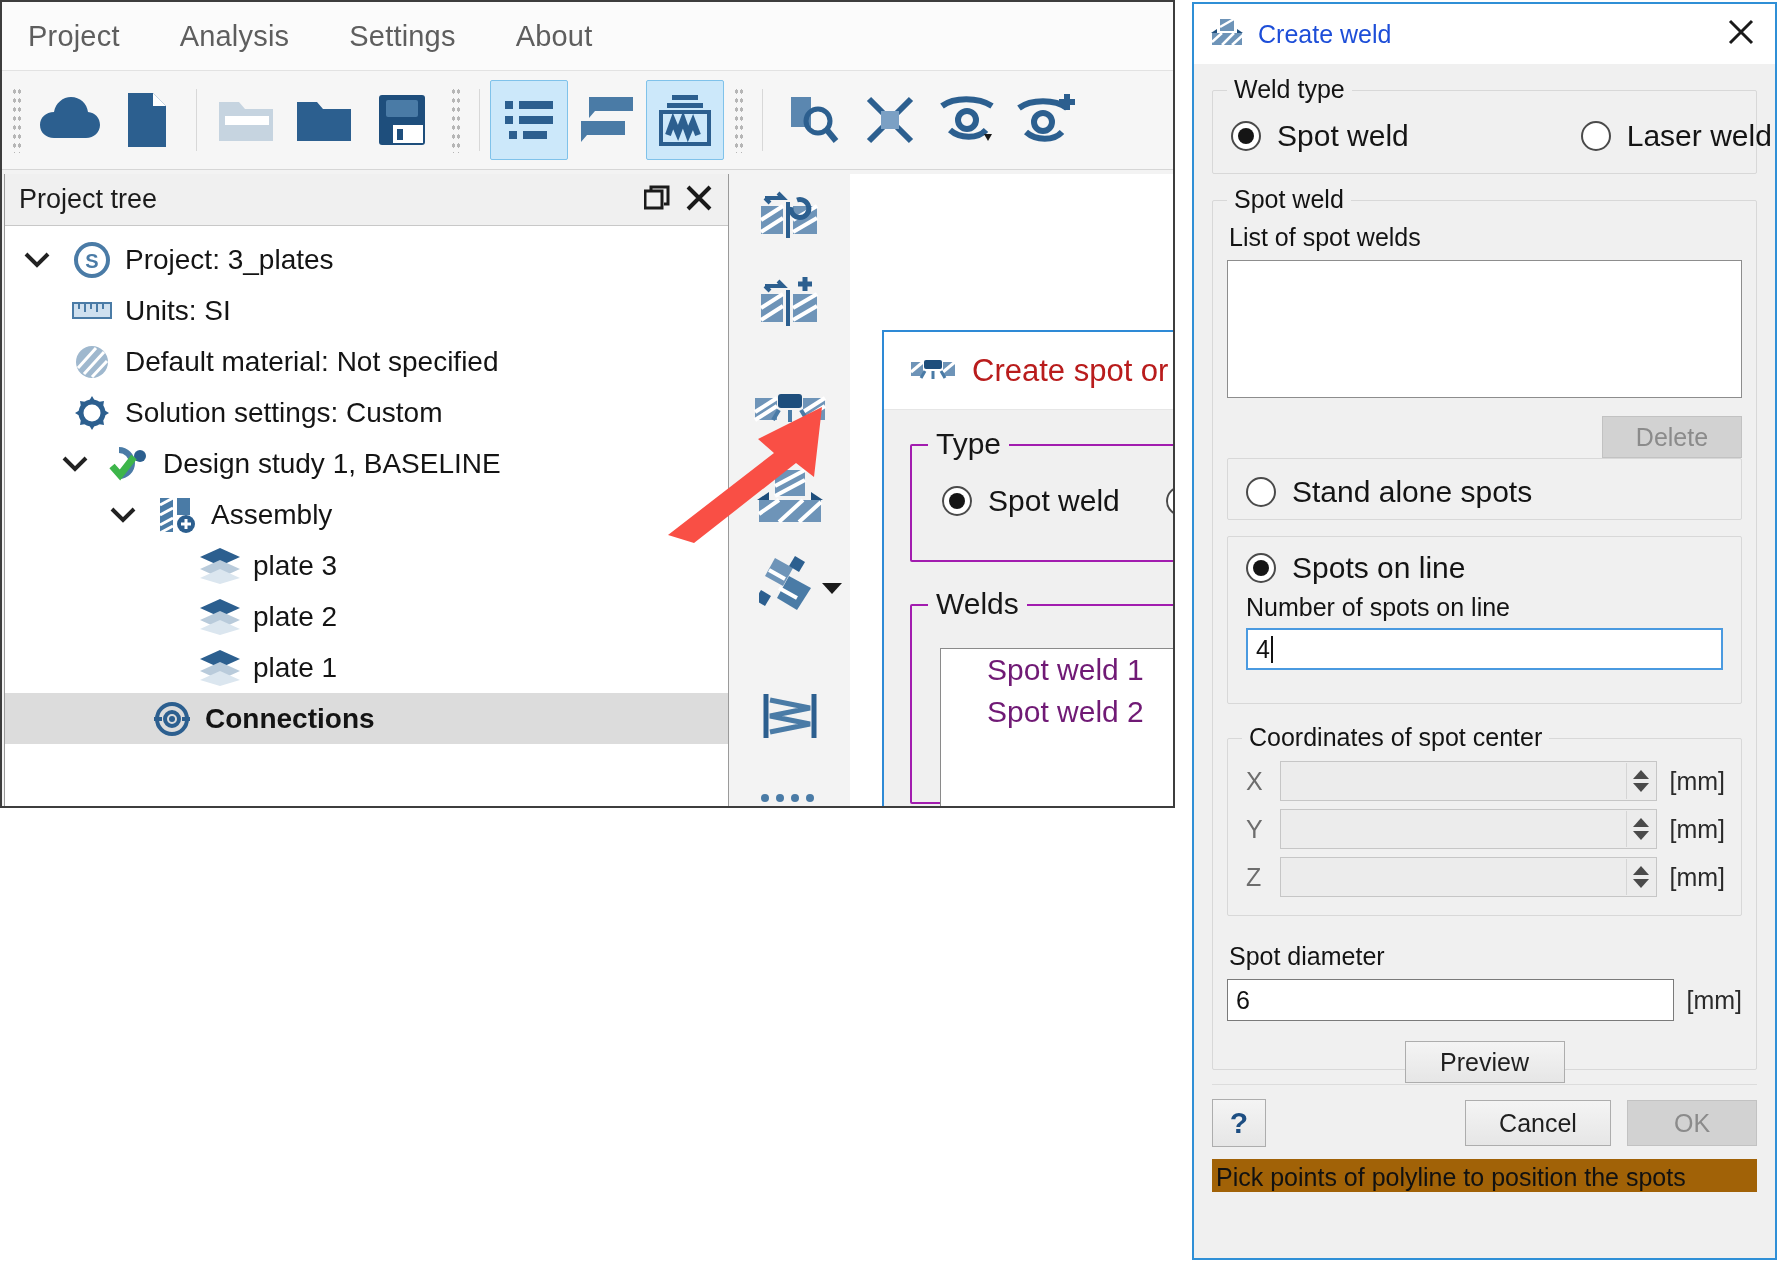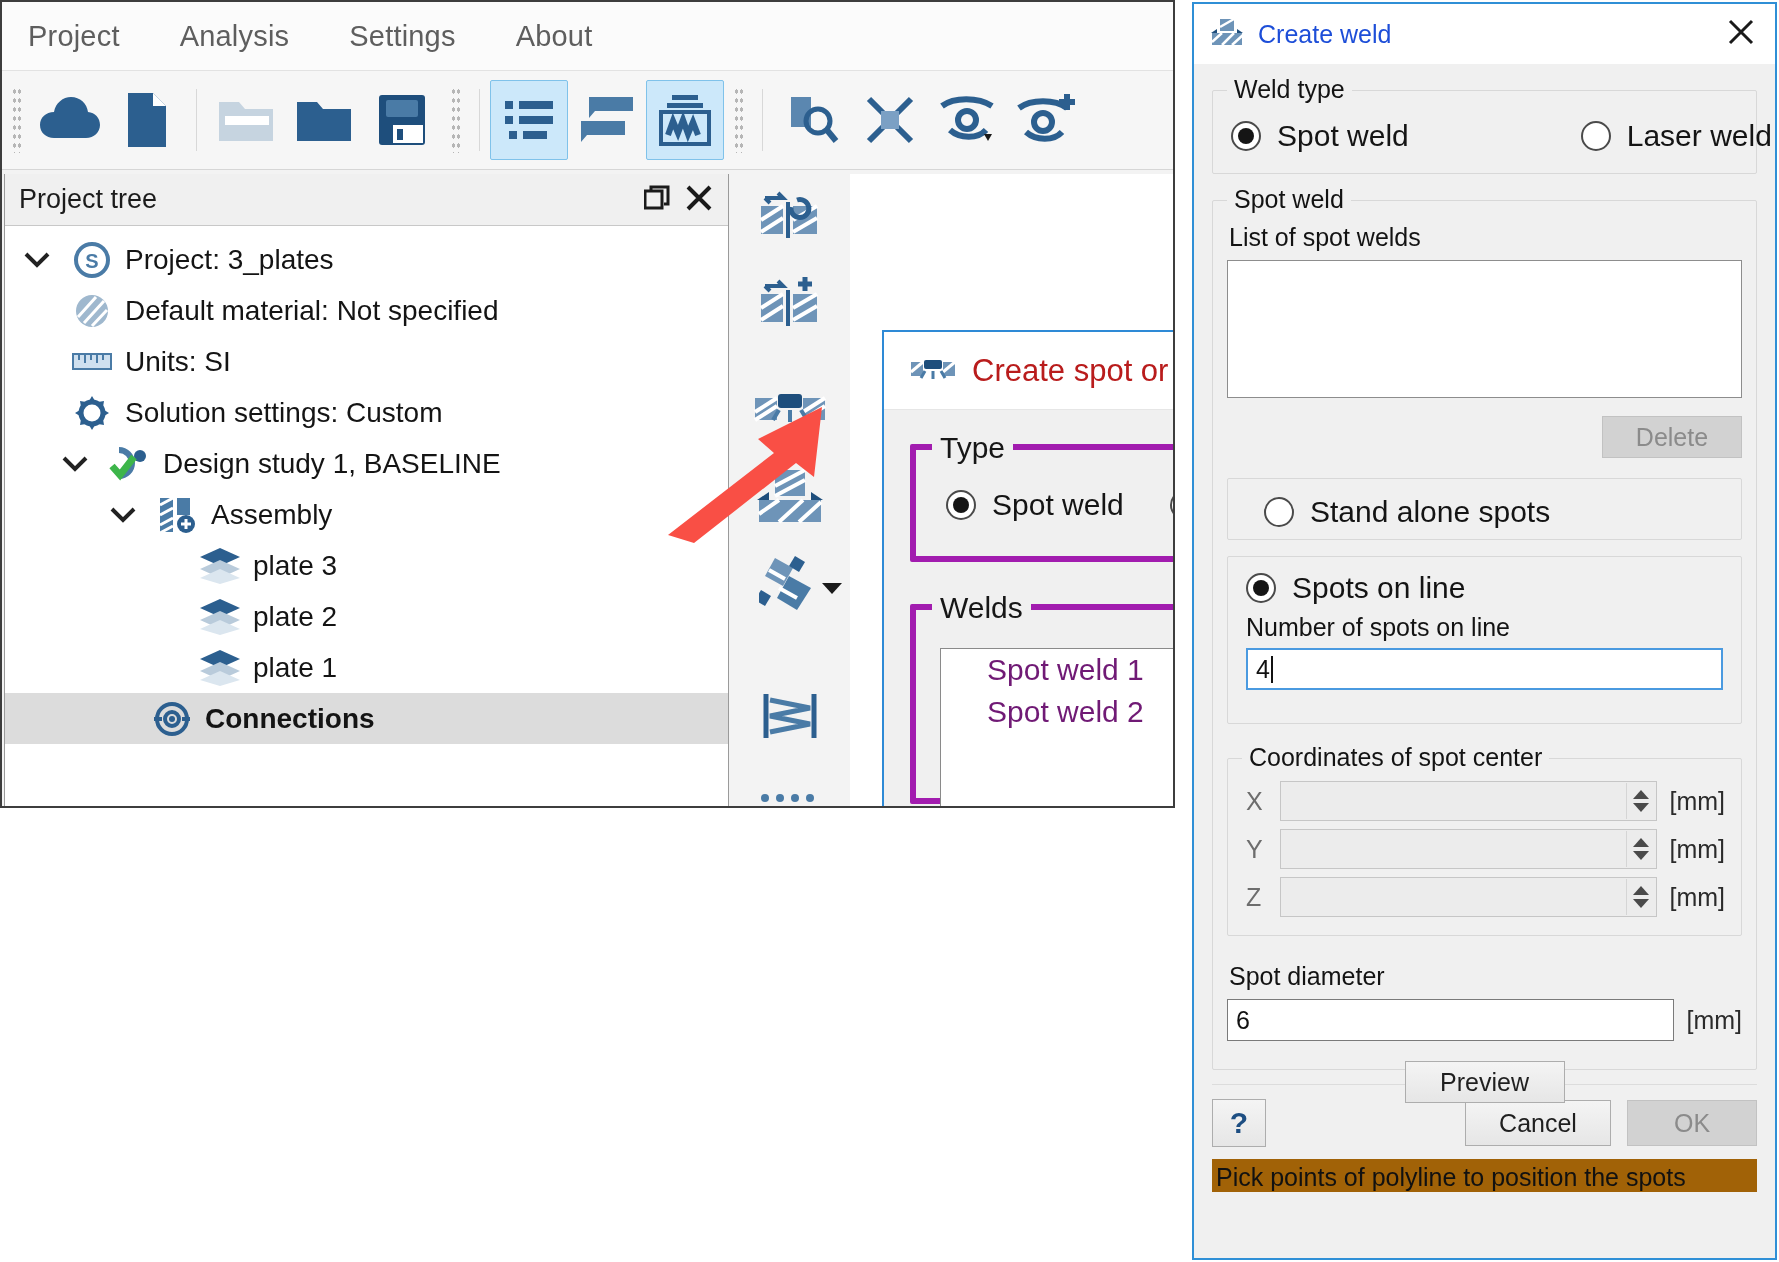--- a/index.html
+++ b/index.html
@@ -85,21 +85,21 @@
     position:absolute; left: 880px; top: 328px; width: 460px; height: 480px;
     background:#f0f0f0; border:2px solid #2e8ad6; border-top:2px solid #2e8ad6;
     overflow:hidden;
   }
   .bg-dlg-title {
     height: 78px; background:#ffffff; display:flex; align-items:center; gap: 16px; padding-left: 26px;
     border-bottom: 1px solid #e6e6e6;
   }
   .bg-dlg-title .t { font-size: 31px; color:#b91c1c; white-space:nowrap; }
   .bg-group {
-    position:absolute; border:6px solid #a21caf; border-radius:2px;
+    position:absolute; border:2px solid #a21caf; border-radius:2px;
   }
   .bg-group > .gl {
     position:absolute; top:-19px; left: 16px; background:#f0f0f0; padding:0 8px;
     font-size: 30px; color:#171717;
   }
   .radio-row { display:flex; align-items:center; gap: 16px; }
   .radio {
     width: 30px; height:30px; border-radius:50%; border:2px solid #4a4a4a; background:#fff;
     display:flex; align-items:center; justify-content:center; flex:none;
   }
@@ -334,36 +334,36 @@
             <svg width="38" height="38" viewBox="0 0 38 38">
                 <circle cx="19" cy="19" r="16" fill="none" stroke="#4a7ba6" stroke-width="4"></circle>
                 <text x="19" y="27" font-size="20" font-weight="bold" fill="#4a7ba6" text-anchor="middle" font-family="Liberation Sans">S</text>
               </svg>
           </span>
           <span class="tw-text">Project: 3_plates</span>
         </div>
 
         <div class="tree-row" style="padding-left:64px">
           <span class="tw-icon">
+            <svg width="40" height="26" viewBox="0 0 40 26">
+                <rect x="1" y="5" width="38" height="15" fill="#cfe0ef" stroke="#4a7ba6" stroke-width="2"></rect>
+                <path d="M7 5v6M13 5v9M19 5v6M25 5v9M31 5v6" stroke="#4a7ba6" stroke-width="2"></path>
+              </svg>
+          </span>
+          <span class="tw-text">Units: SI</span>
+        </div>
+
+        <div class="tree-row" style="padding-left:64px">
+          <span class="tw-icon">
             <svg width="36" height="36" viewBox="0 0 36 36">
                 <circle cx="18" cy="18" r="16" fill="#9fb8ce"></circle>
                 <path d="M4 24L22 4M10 30L30 8M18 33L33 17" stroke="#ffffff" stroke-width="3"></path>
               </svg>
           </span>
           <span class="tw-text">Default material: Not specified</span>
-        </div>
-
-        <div class="tree-row" style="padding-left:64px">
-          <span class="tw-icon">
-            <svg width="40" height="26" viewBox="0 0 40 26">
-                <rect x="1" y="5" width="38" height="15" fill="#cfe0ef" stroke="#4a7ba6" stroke-width="2"></rect>
-                <path d="M7 5v6M13 5v9M19 5v6M25 5v9M31 5v6" stroke="#4a7ba6" stroke-width="2"></path>
-              </svg>
-          </span>
-          <span class="tw-text">Units: SI</span>
         </div>
 
         <div class="tree-row" style="padding-left:64px">
           <span class="tw-icon">
             <svg width="38" height="38" viewBox="0 0 38 38">
                 <path d="M19 2l3 5h-6zM19 36l3-5h-6zM2 19l5-3v6zM36 19l-5-3v6zM7 7l6 1-5 5zM31 7l-1 6-5-5zM7 31l1-6 5 5zM31 31l-6-1 5-5z" fill="#2c5f8f"></path>
                 <circle cx="19" cy="19" r="11" fill="none" stroke="#2c5f8f" stroke-width="5"></circle>
               </svg>
           </span>
           <span class="tw-text">Solution settings: Custom</span>
@@ -623,21 +623,21 @@
       <div class="group" style="height:870px; margin-top:26px; padding: 0 14px;">
         <span class="glabel">Spot weld</span>
 
         <div class="field-label" style="margin: 22px 0 8px 2px;">List of spot welds</div>
         <div class="listbox"></div>
 
         <div style="display:flex; justify-content:flex-end; margin-top: 18px;">
           <div class="btn disabled" style="width:140px;">Delete</div>
         </div>
 
-        <div class="group" style="margin-top: 20px; height: 62px; padding-left: 18px;">
+        <div class="group" style="height: 62px;">
           <div class="radio-row" style="padding: 16px 0 0 18px;">
             <span class="radio"></span>
             <span class="radio-label">Stand alone spots</span>
           </div>
         </div>
 
         <div class="group" style="margin-top: 16px; height: 168px;">
           <div class="radio-row" style="padding: 14px 0 0 18px;">
             <span class="radio on"></span>
             <span class="radio-label">Spots on line</span>

